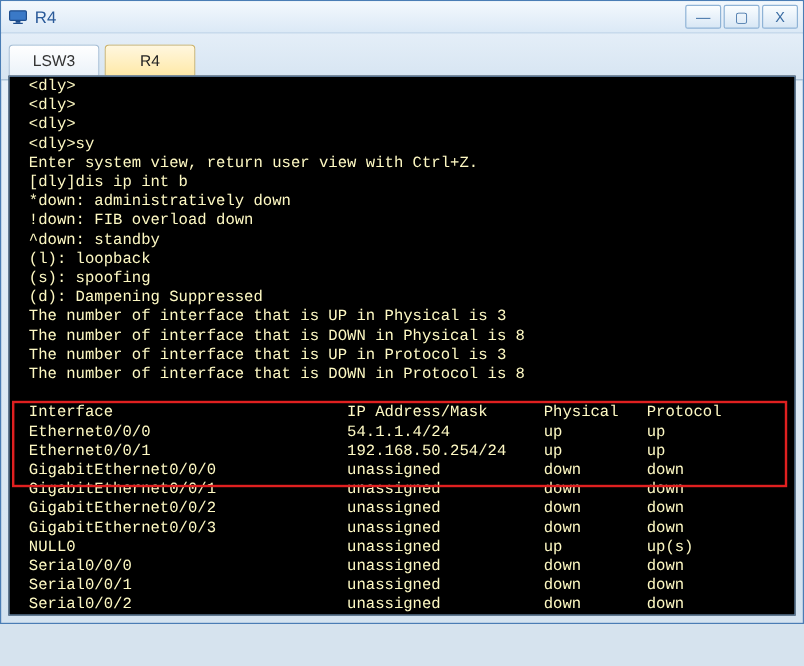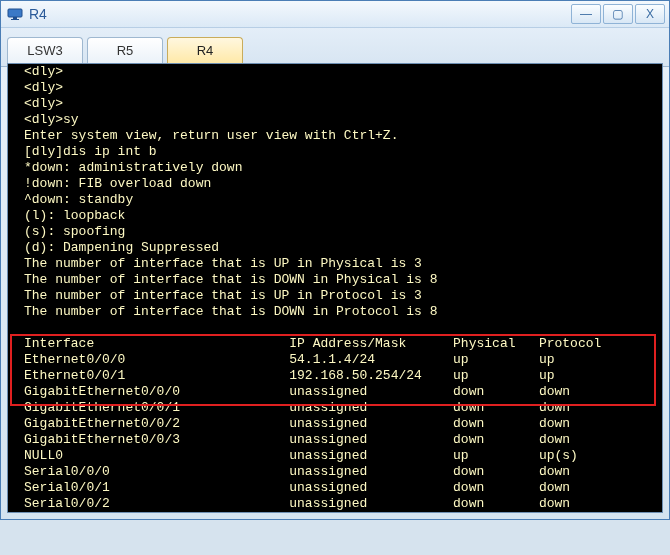--- a/index.html
+++ b/index.html
@@ -77,21 +77,20 @@
     </div>
     <div class="win-controls">
       <div class="win-btn">—</div>
       <div class="win-btn">▢</div>
       <div class="win-btn">X</div>
     </div>
   </div>
 
   <div class="tabstrip" id="tabstrip">
       <div class="tab">LSW3</div>
-      <div class="tab">R5</div>
       <div class="tab active">R4</div>
     </div>
 
   <div class="terminal-wrap">
     <div class="terminal" id="terminal">&lt;dly&gt;
 &lt;dly&gt;
 &lt;dly&gt;
 &lt;dly&gt;sy
 Enter system view, return user view with Ctrl+Z.
 [dly]dis ip int b

